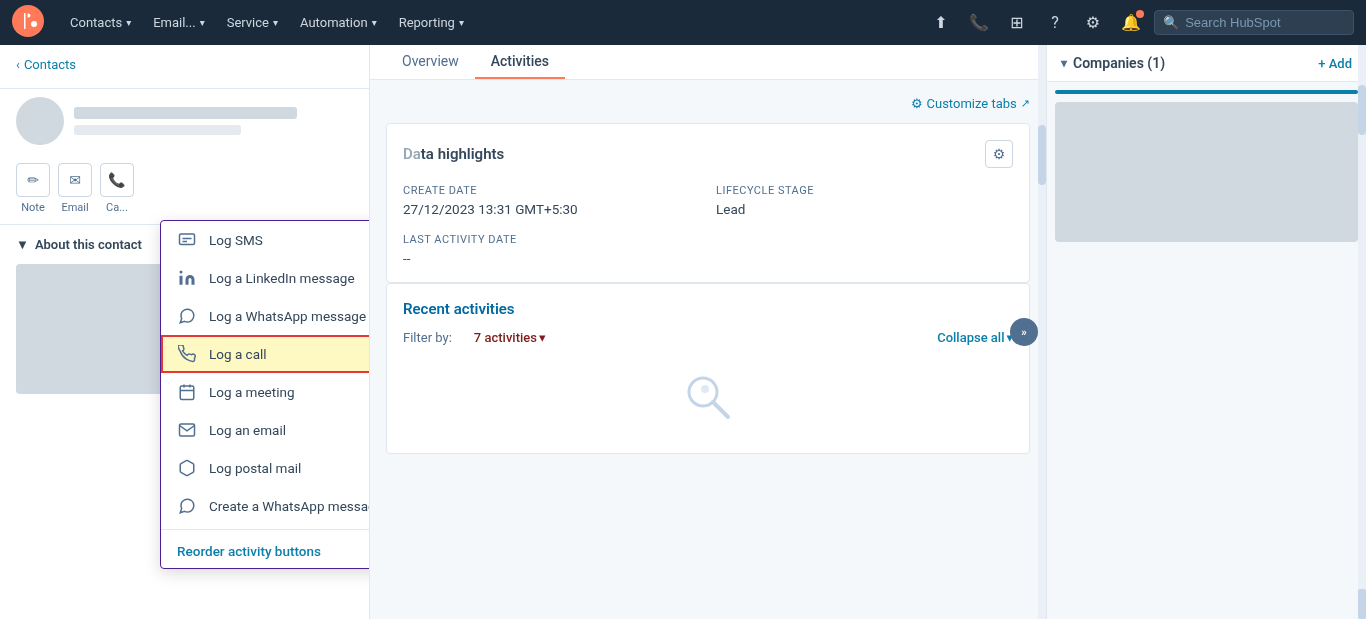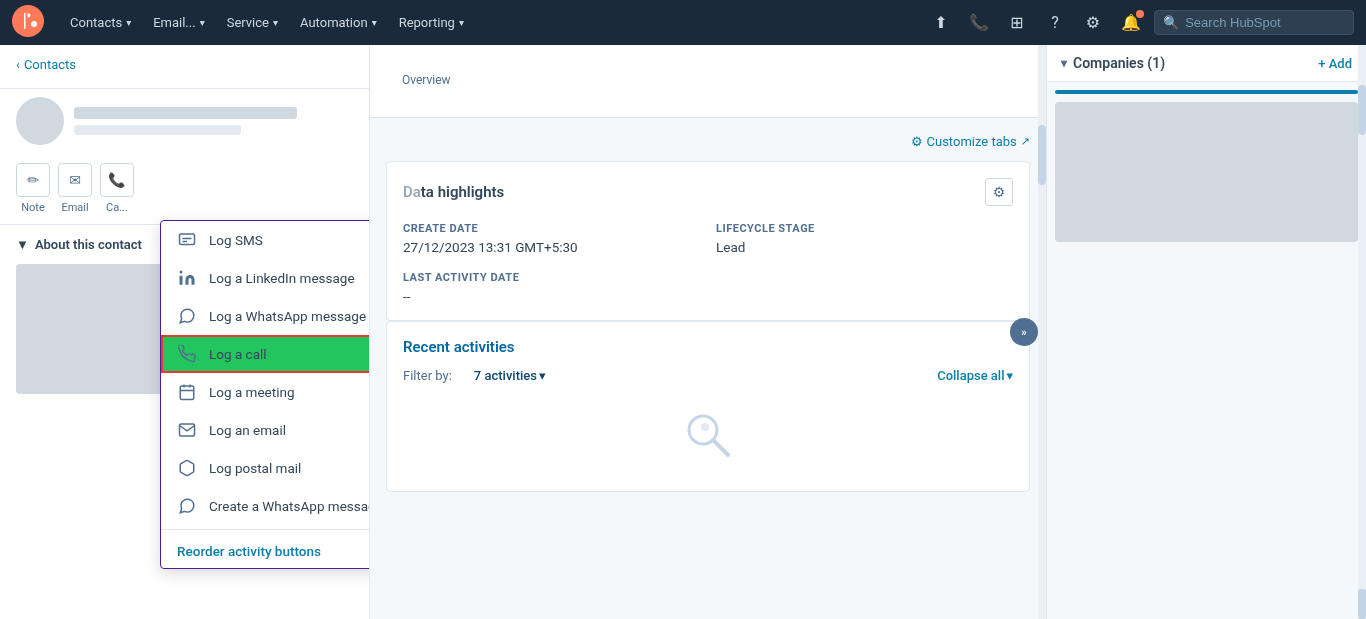--- a/index.html
+++ b/index.html
@@ -156,21 +156,21 @@
     .dropdown-item {
       display: flex;
       align-items: center;
       gap: 12px;
       padding: 9px 16px;
       cursor: pointer;
       font-size: 13.5px;
       color: #33475b;
     }
     .dropdown-item.highlighted {
-      background: #22c55e;
+      background: #fef9c3;
       outline: 2px solid #e53935;
       outline-offset: -2px;
     }
     .dropdown-item-icon {
       width: 20px; height: 20px;
       display: flex; align-items: center; justify-content: center;
       color: #516f90;
       font-size: 15px;
       flex-shrink: 0;
     }
@@ -215,22 +215,22 @@
       background: #f5f8fa;
       position: relative;
     }
     .tabs-bar {
       background: #fff;
       display: flex;
       border-bottom: 1px solid #e0e7ef;
       padding: 0 16px;
     }
     .tab {
-      padding: 28px 16px;
-      font-size: 12px;
+      padding: 8px 16px;
+      font-size: 14px;
       color: #516f90;
       cursor: pointer;
       border-bottom: 2px solid transparent;
       white-space: nowrap;
     }
     .tab.active {
       color: #33475b;
       border-bottom-color: #ff7a59;
       font-weight: 500;
     }
@@ -281,21 +281,21 @@
       font-size: 14px;
     }
     .highlights-grid {
       display: grid;
       grid-template-columns: 1fr 1fr;
       gap: 16px;
     }
     .highlight-item {}
     .highlight-label {
       font-size: 11px;
-      font-weight: 700;
+      font-weight: 400;
       color: #516f90;
       text-transform: uppercase;
       letter-spacing: 0.5px;
       margin-bottom: 4px;
     }
     .highlight-value {
       font-size: 13.5px;
       color: #33475b;
     }
     .highlight-item.full-width {
@@ -323,21 +323,21 @@
       display: flex;
       justify-content: space-between;
       align-items: center;
       margin-bottom: 12px;
     }
     .filter-left {
       display: flex; align-items: center; gap: 22px;
       font-size: 13px; color: #516f90;
     }
     .filter-link {
-      color: #0c4a6e;
+      color: #7f1d1d;
       font-size: 13px;
       display: flex; align-items: center; gap: 2px;
       cursor: pointer;
       font-weight: 500;
     }
     .collapse-link {
       color: #0b7fab;
       font-size: 13px;
       display: flex; align-items: center; gap: 2px;
       cursor: pointer;
@@ -566,20 +566,21 @@
         <span>About this contact</span>
       </div>
       <div class="gray-block"></div>
     </div>
   </div>
 
   <div class="center-content">
 
     <div class="tabs-bar">
       <div class="tab">Overview</div>
+      <div class="tab active">Activities</div>
     </div>
 
     <div class="content-area">
 
       <div class="customize-tabs">
         <div class="customize-link">
           <span>⚙</span>
           <span>Customize tabs</span>
           <span style="font-size:11px;">↗</span>
         </div>

